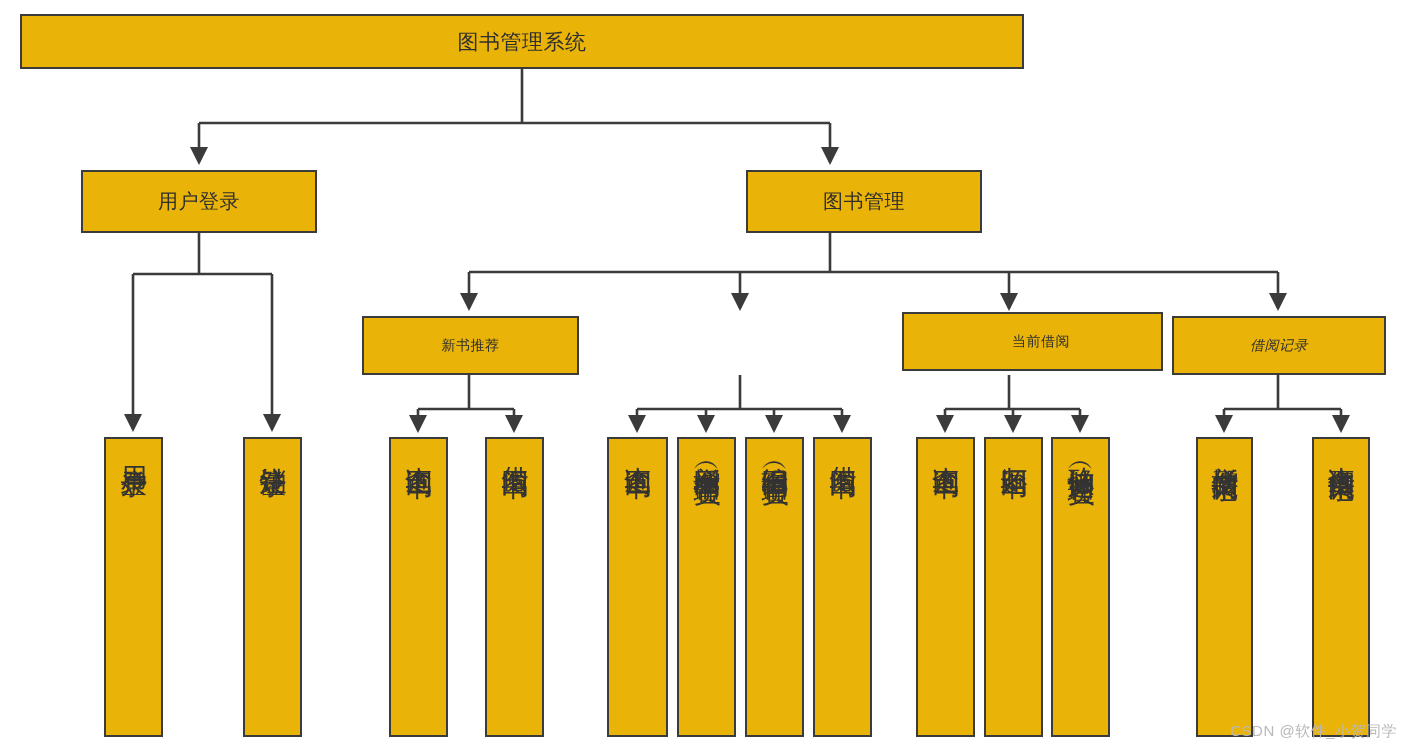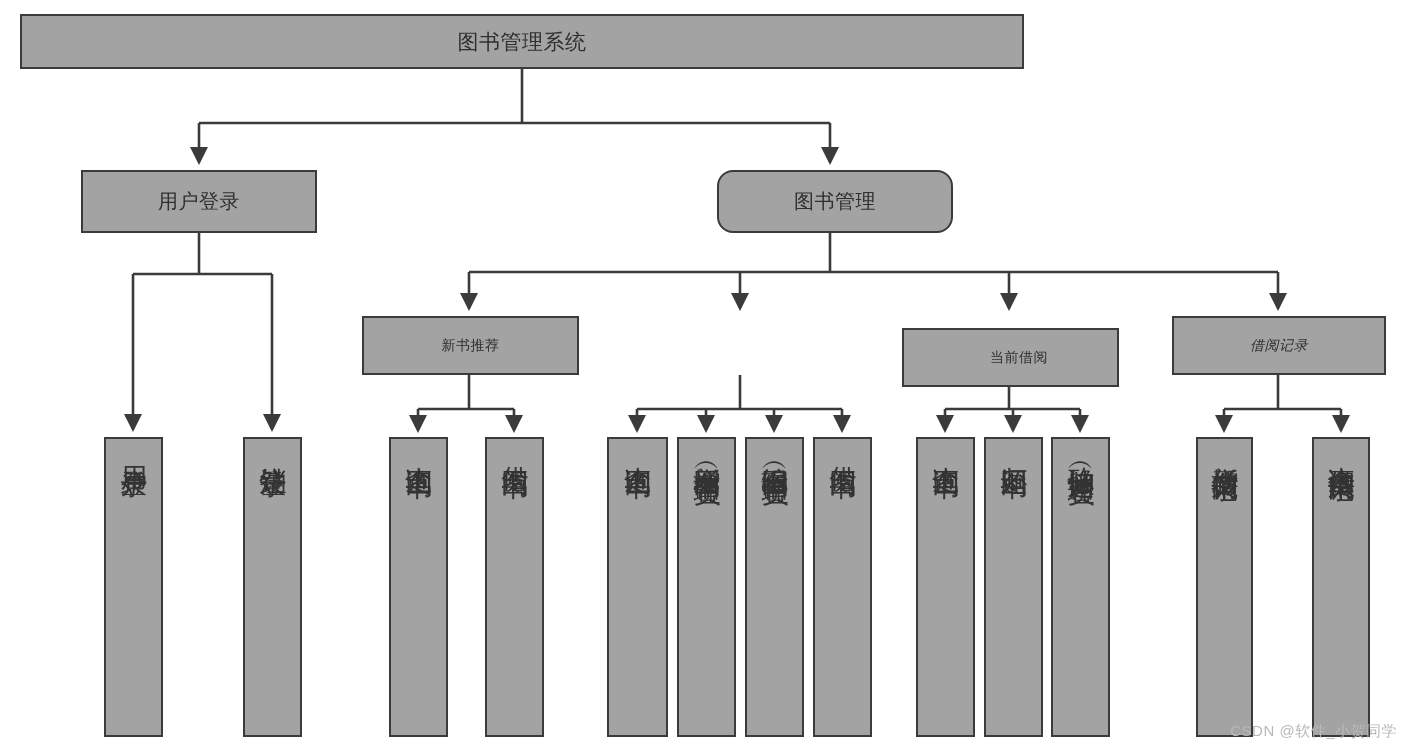--- a/index.html
+++ b/index.html
@@ -21,21 +21,21 @@
     position: absolute;
     left: 0;
     top: 0;
     width: 1405px;
     height: 747px;
     pointer-events: none;
   }
   .node {
     position: absolute;
     box-sizing: border-box;
-    background: #a3a3a3;
+    background: #eab308;
     border: 2px solid #3b3b3b;
     display: flex;
     align-items: center;
     justify-content: center;
     color: #2b2b2b;
   }
   .node-label {
     display: block;
     text-align: center;
     line-height: 1.12;
@@ -54,32 +54,32 @@
   }
   
   .node.lvl2 {
     height: 63px;
     width: 236px;
   }
   .node.lvl2 .node-label {
     font-size: 20px;
   }
   #node-user-login { left: 81px;  top: 170px; }
-  #node-book-mgmt  { left: 717px; top: 170px; border-radius: 16px; }
+  #node-book-mgmt  { left: 746px; top: 170px; }
 
   
   .node.lvl3 {
     height: 59px;
   }
   .node.lvl3 .node-label {
     font-size: 14px;
   }
   #node-new-book-rec { left: 362px;  top: 316px; width: 217px; }
   #node-book-borrow  { left: 632px;  top: 316px; width: 218px; }
-  #node-current-loan { left: 902px;  top: 328px; width: 217px; padding-left: 17px; }
+  #node-current-loan { left: 902px;  top: 312px; width: 261px; padding-left: 17px; }
   #node-loan-record  { left: 1172px; top: 316px; width: 214px; font-style: italic; }
 
   
   .node.leaf {
     top: 437px;
     height: 300px;
     align-items: flex-start;
     justify-content: center;
     padding-top: 6px;
   }

